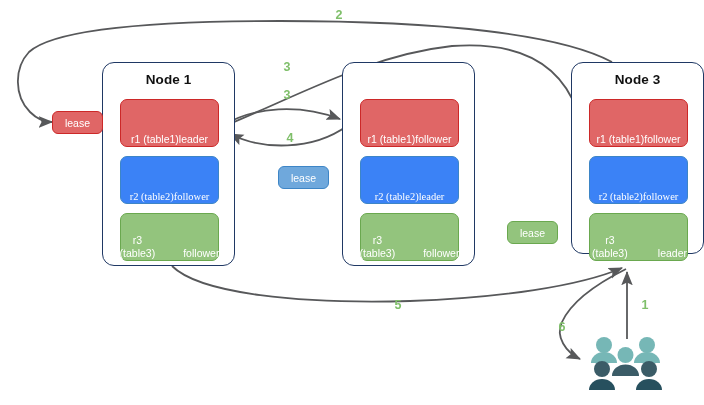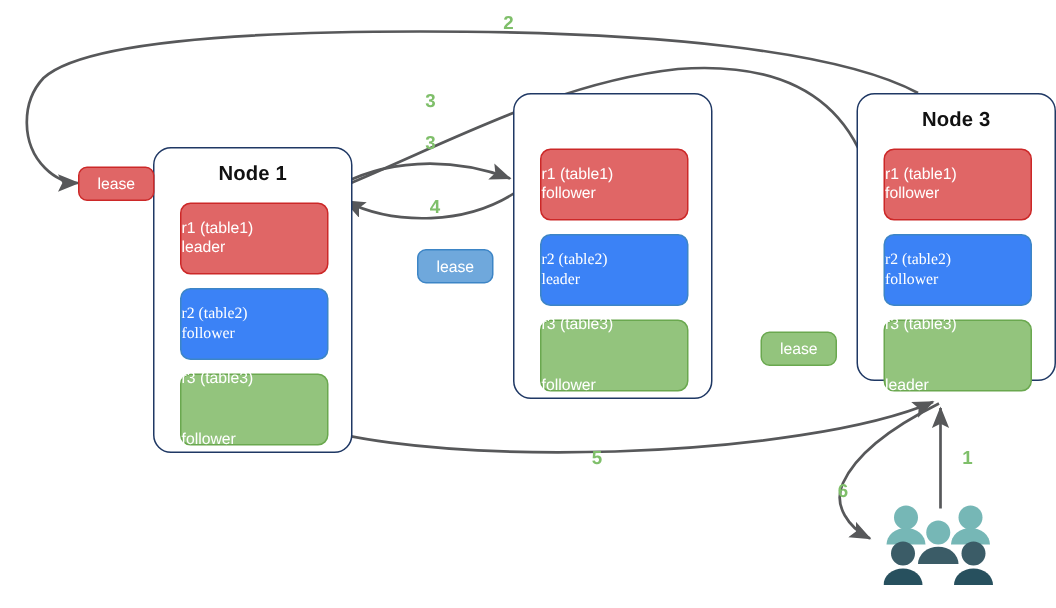--- a/index.html
+++ b/index.html
@@ -43,22 +43,22 @@
   }
   .replica {
     position: absolute;
     box-sizing: border-box;
     left: 17px;
     width: 99px;
     height: 48px;
     border-radius: 7px;
     border: 1.6px solid transparent;
     display: flex;
-    flex-direction: column;
-    align-items: flex-start;
+    flex-direction: row;
+    align-items: flex-end;
     justify-content: center;
     color: #ffffff;
     font-size: 10.5px;
     line-height: 13px;
     text-align: center;
   }
   .replica .ln { display: block; }
   .rep-red   { background: #e06666; border-color: #cc2828; }
   .rep-blue  { background: #3b82f6; border-color: #3d85c6; font-family: Liberation Serif, serif; }
   .rep-green { background: #93c47d; border-color: #6aa84f; gap: 28px; }
@@ -121,21 +121,21 @@
   </svg>
 
   <div class="step-label" style="left:329px; top:8px;">2</div>
   <div class="step-label" style="left:277px; top:60px;">3</div>
   <div class="step-label" style="left:277px; top:88px;">3</div>
   <div class="step-label" style="left:280px; top:131px;">4</div>
   <div class="step-label" style="left:388px; top:298px;">5</div>
   <div class="step-label" style="left:635px; top:298px;">1</div>
   <div class="step-label" style="left:552px; top:320px;">6</div>
 
-  <div class="node" style="left:102px; top:62px; width:133px; height:204px;margin-top:36px;">
+  <div class="node" style="left:102px; top:62px; width:133px; height:204px;">
     <div class="node-title">Node 1</div>
     <div class="replica rep-red" style="top:36px;">
       <span class="ln">r1 (table1)</span>
       <span class="ln">leader</span>
     </div>
     <div class="replica rep-blue" style="top:93px;">
       <span class="ln">r2 (table2)</span>
       <span class="ln">follower</span>
     </div>
     <div class="replica rep-green" style="top:150px;">

